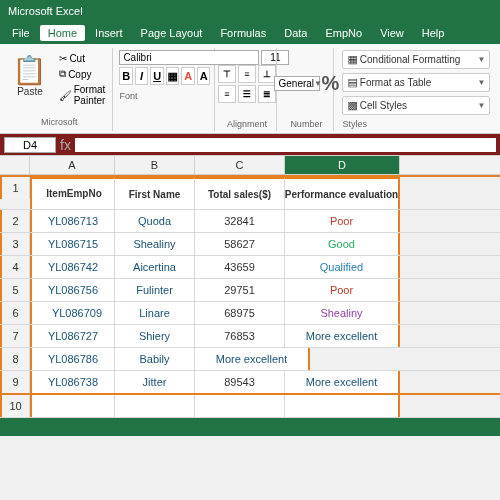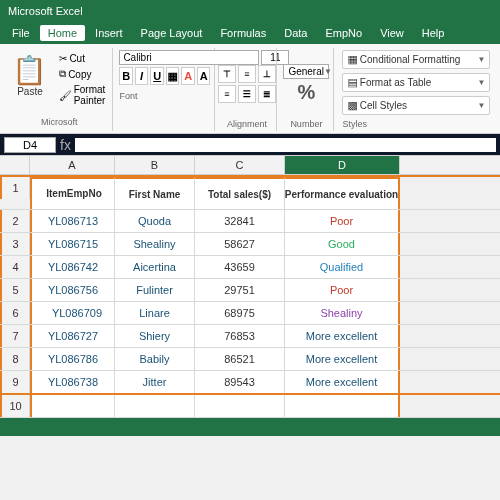--- a/index.html
+++ b/index.html
@@ -105,21 +105,21 @@
       flex-direction: column;
       align-items: center;
       padding: 2px 6px;
       min-width: 50px;
     }
 
     
     .formula-bar {
       display: flex;
       align-items: center;
-      background: #0f172a;
+      background: #7f1d1d;
       border-bottom: 1px solid #d0d0d0;
       height: 22px;
       padding: 0 4px;
       gap: 4px;
     }
     .name-box {
       width: 52px;
       border: 1px solid #aaa;
       padding: 1px 4px;
       font-size: 11px;
@@ -384,21 +384,21 @@
       <div style="display:flex; gap:2px;">
         <div class="fmt-btn" style="font-size:9px;">≡</div>
         <div class="fmt-btn" style="font-size:9px;">☰</div>
         <div class="fmt-btn" style="font-size:9px;">≣</div>
       </div>
     </div>
     <span class="ribbon-group-label">Alignment</span>
   </div>
 
   <div class="number-section">
-    <div style="display:flex; flex-direction:column; align-items:center; justify-content:center; flex:1; gap:2px;">
+    <div style="display:flex; flex-direction:row; align-items:center; justify-content:center; flex:1; gap:2px;">
       <div style="display:flex; align-items:center; border:1px solid #aaa; padding:1px 4px; background:white; width:46px; justify-content:space-between; font-size:10px;">
         <span>General</span>
         <span class="dropdown-arrow">▼</span>
       </div>
       <div class="percent-icon">%</div>
     </div>
     <span class="ribbon-group-label">Number</span>
   </div>
 
   <div class="styles-group">
@@ -508,21 +508,20 @@
     <div class="cell row-num" style="border-left: 2px solid #e67e22;">7</div>
     <div class="cell col-a" style="color:#1a5276; border-left: 2px solid #e67e22;">YL086727</div>
     <div class="cell col-b" style="color:#1a5276;">Shiery</div>
     <div class="cell col-c" style="color:#333;">76853</div>
     <div class="cell col-d" style="color:#1a5276; border-right: 2px solid #e67e22;">More excellent</div>
   </div>
     <div class="grid-row">
     <div class="cell row-num" style="border-left: 2px solid #e67e22;">8</div>
     <div class="cell col-a" style="color:#1a5276; border-left: 2px solid #e67e22;">YL086786</div>
     <div class="cell col-b" style="color:#1a5276;">Babily</div>
-    <div class="cell col-c" style="color:#333;">86521</div>
     <div class="cell col-d" style="color:#1a5276; border-right: 2px solid #e67e22;">More excellent</div>
   </div>
     <div class="grid-row" style="border-bottom: 2px solid rgb(230, 126, 34);">
     <div class="cell row-num" style="border-left: 2px solid #e67e22;">9</div>
     <div class="cell col-a" style="color:#1a5276; border-left: 2px solid #e67e22;">YL086738</div>
     <div class="cell col-b" style="color:#1a5276;">Jitter</div>
     <div class="cell col-c" style="color:#333;">89543</div>
     <div class="cell col-d" style="color:#1a5276; border-right: 2px solid #e67e22;">More excellent</div>
   </div>
     <div class="grid-row">

